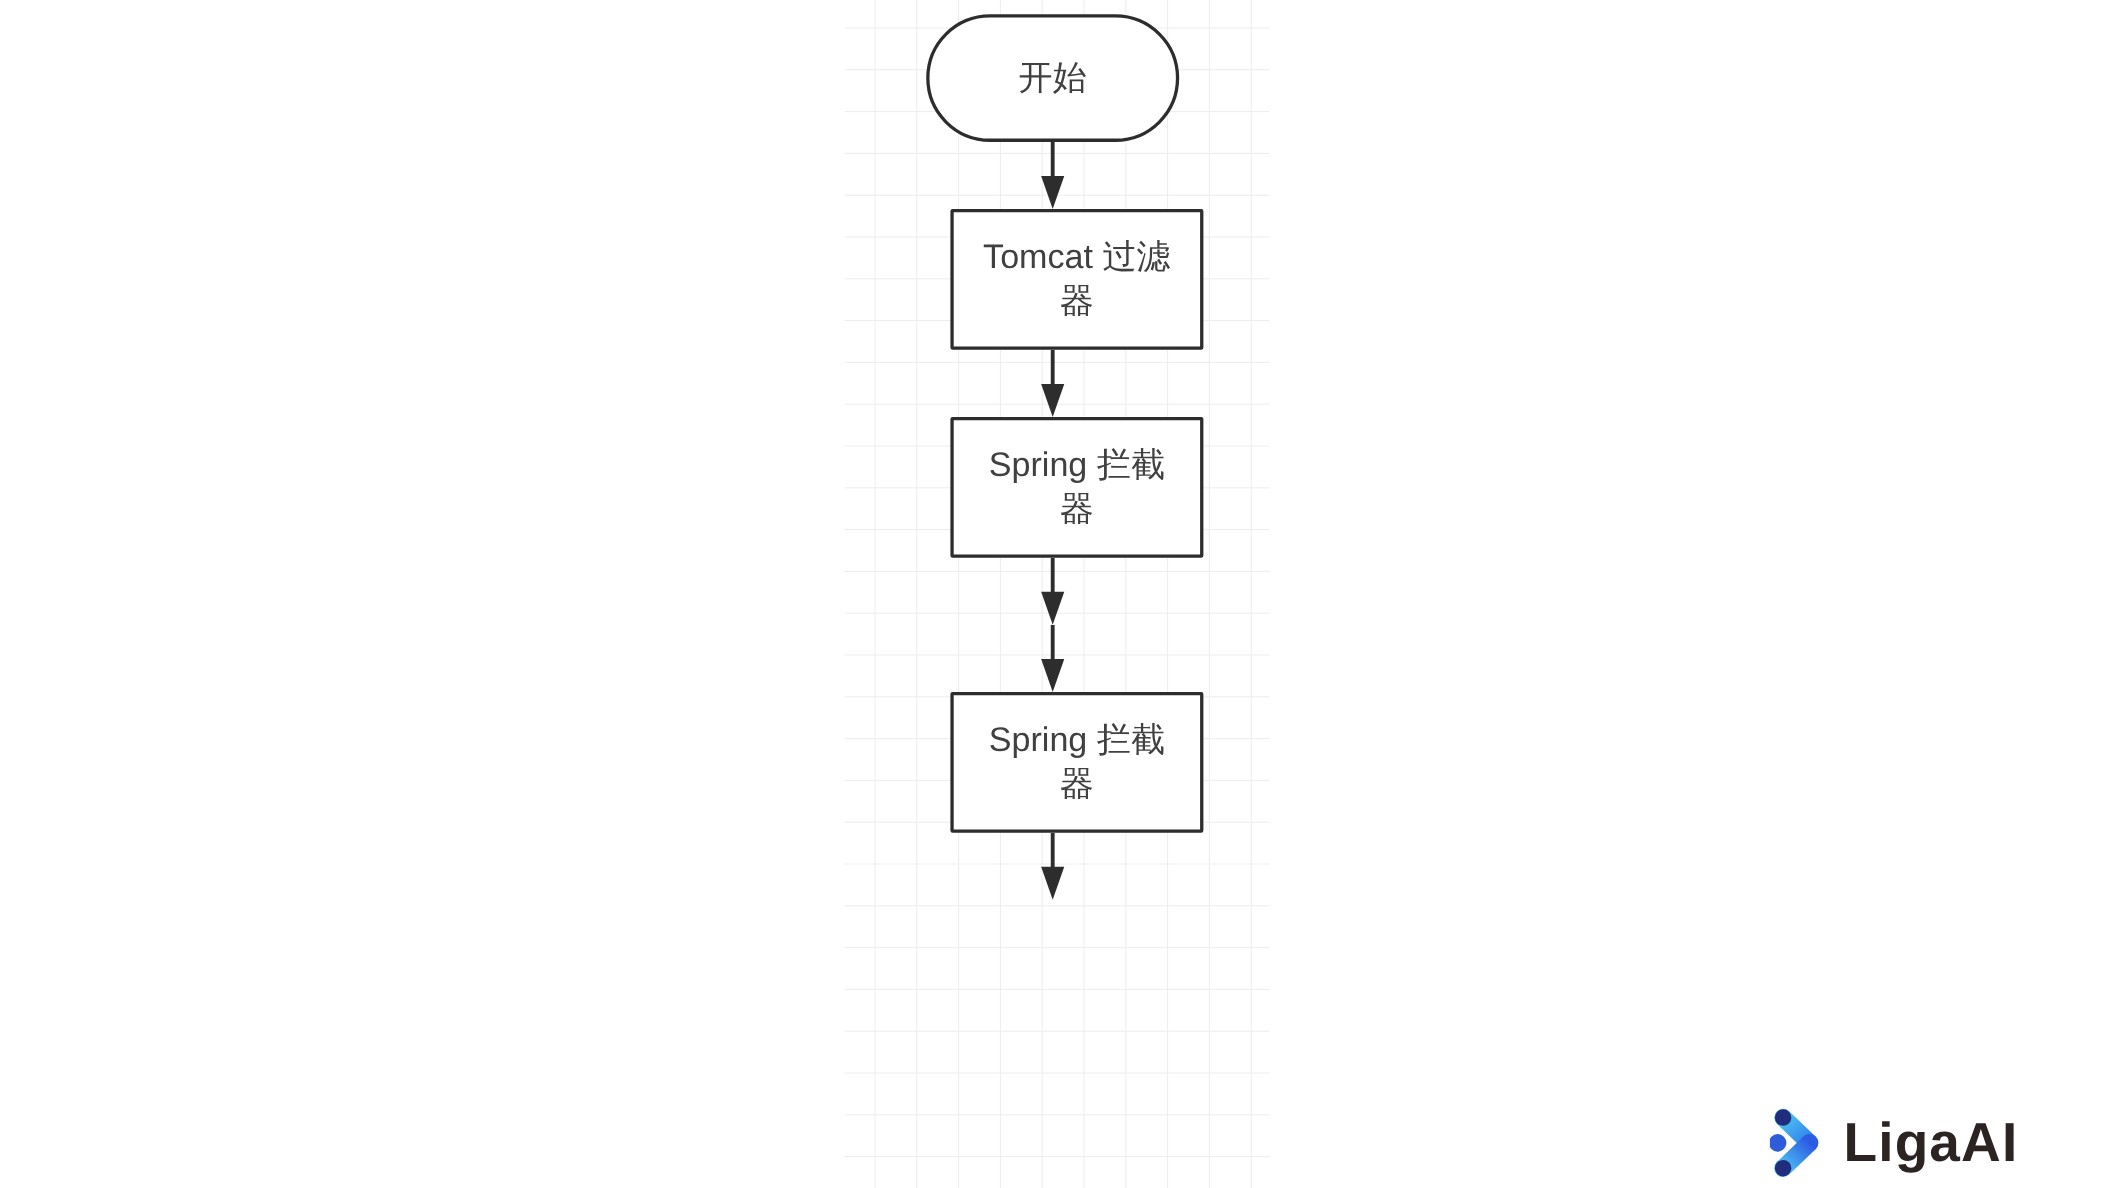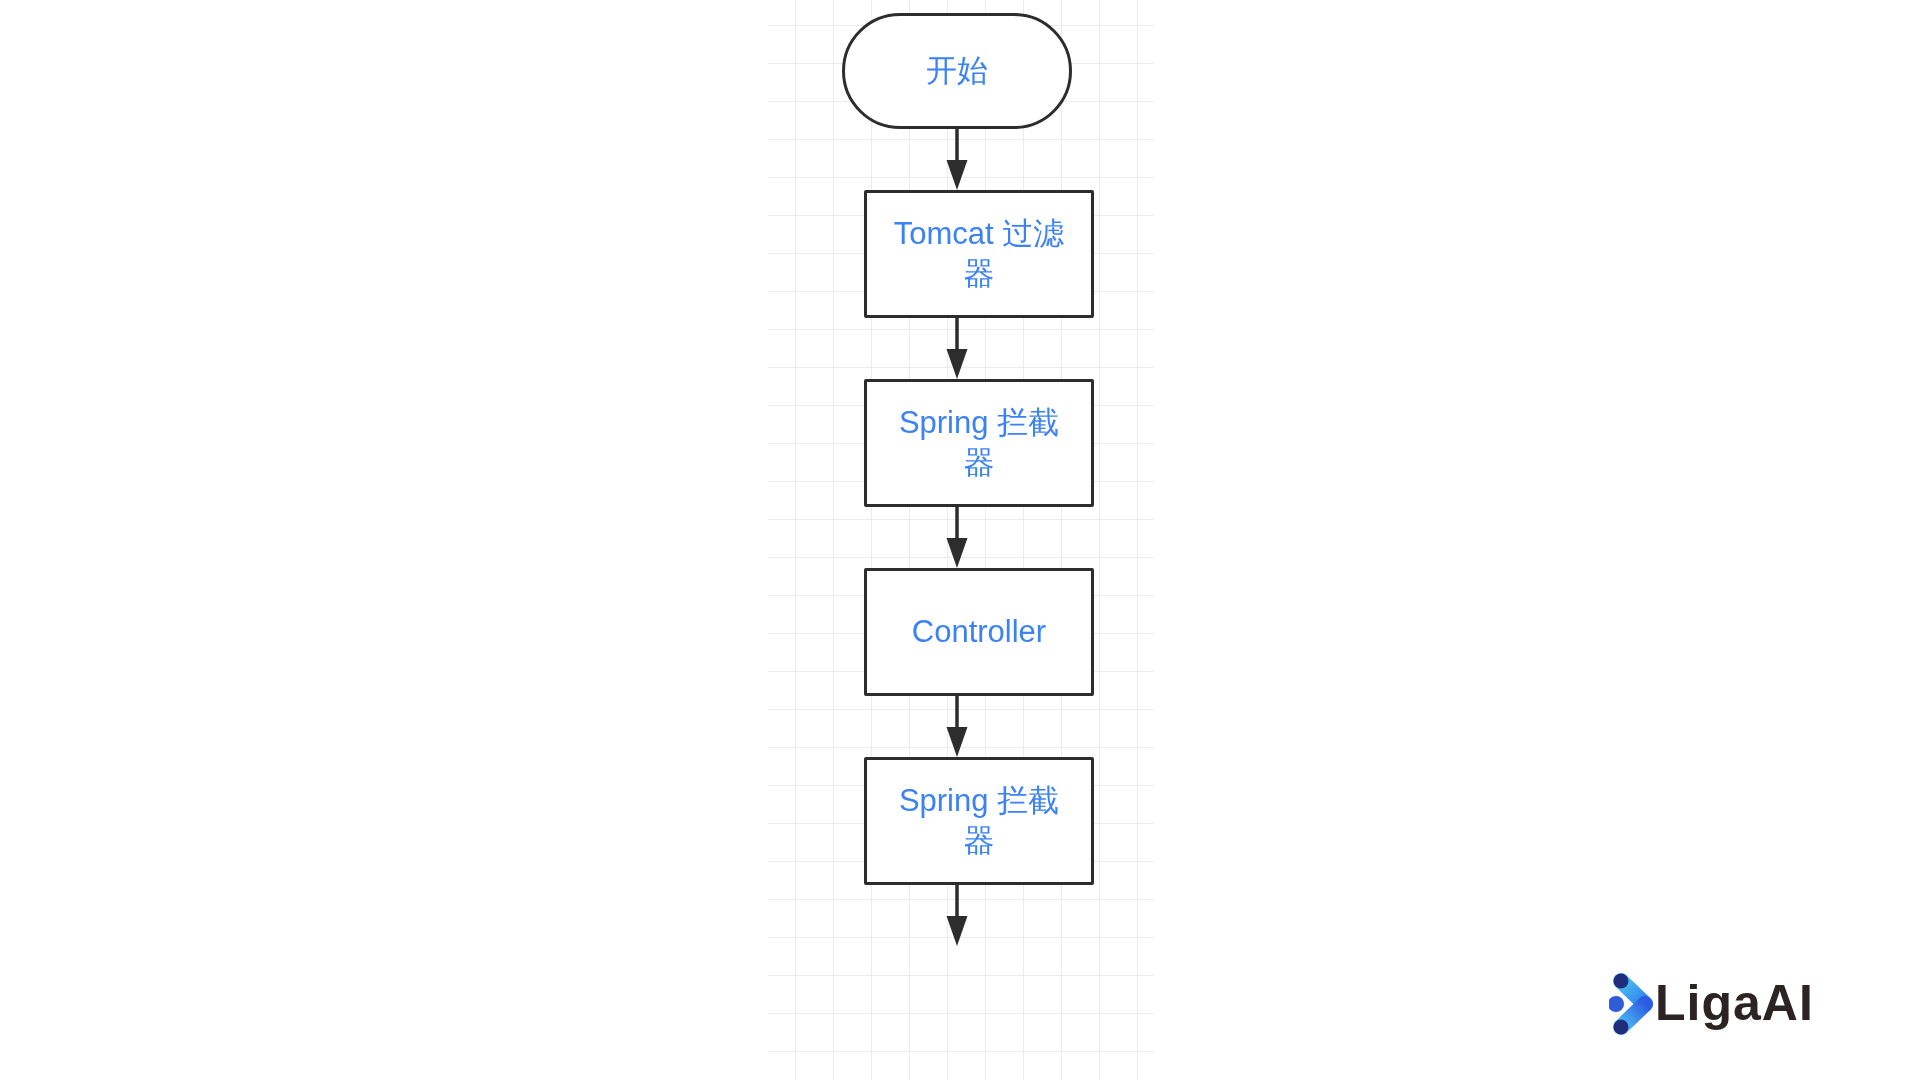--- a/index.html
+++ b/index.html
@@ -34,45 +34,46 @@
     align-items: center;
   }
   .node {
     width: 230px;
     background: #ffffff;
     border: 3px solid #2d2d2d;
     display: flex;
     align-items: center;
     justify-content: center;
     text-align: center;
-    color: #3b82f6;
+    color: #404040;
     font-size: 31px;
     line-height: 1.3;
   }
   .node.terminal { height: 116px; border-radius: 58px; }
   .node.process  { height: 128px; border-radius: 2px; margin-left: 44px; }
   .node-label { display: inline-block; max-width: 172px; }
 
   .arrow {
     height: 61px;
     width: 26px;
     display: flex;
     align-items: flex-start;
     justify-content: center;
   }
   .arrow-svg line { stroke: #2d2d2d; stroke-width: 3.5; }
   .arrow-svg path { fill: #2d2d2d; }
 
   
   .brand {
     position: absolute;
-    left: 1609px; top: 969px;
+    left: 1609px; top: 1004px;
     height: 68px;
     display: flex;
     align-items: center;
+    gap: 21px;
   }
   .brand-text {
     font-size: 50px;
     font-weight: 700;
     letter-spacing: 1px;
     color: #2b2422;
   }
 </style>
 </head>
 <body>
@@ -108,23 +109,20 @@
     <span class="node-label">Spring 拦截器</span>
   </div>
 
   <div class="arrow">
     <svg class="arrow-svg" width="26" height="61" viewBox="0 0 26 61">
       <line x1="13" y1="0" x2="13" y2="33"></line>
       <path d="M13 61 L2.5 31 L23.5 31 Z"></path>
     </svg>
   </div>
 
-  <div class="node process">
-    <span class="node-label">Controller</span>
-  </div>
 
   <div class="arrow">
     <svg class="arrow-svg" width="26" height="61" viewBox="0 0 26 61">
       <line x1="13" y1="0" x2="13" y2="33"></line>
       <path d="M13 61 L2.5 31 L23.5 31 Z"></path>
     </svg>
   </div>
 
   <div class="node process">
     <span class="node-label">Spring 拦截器</span>

